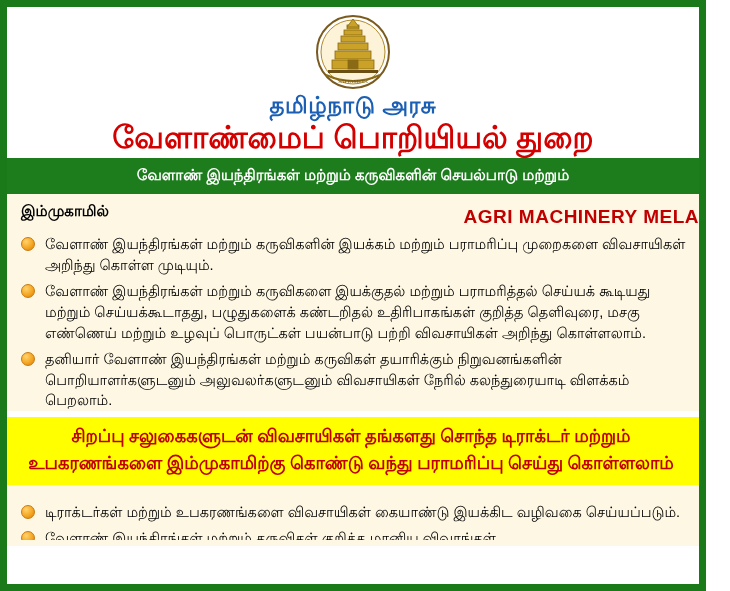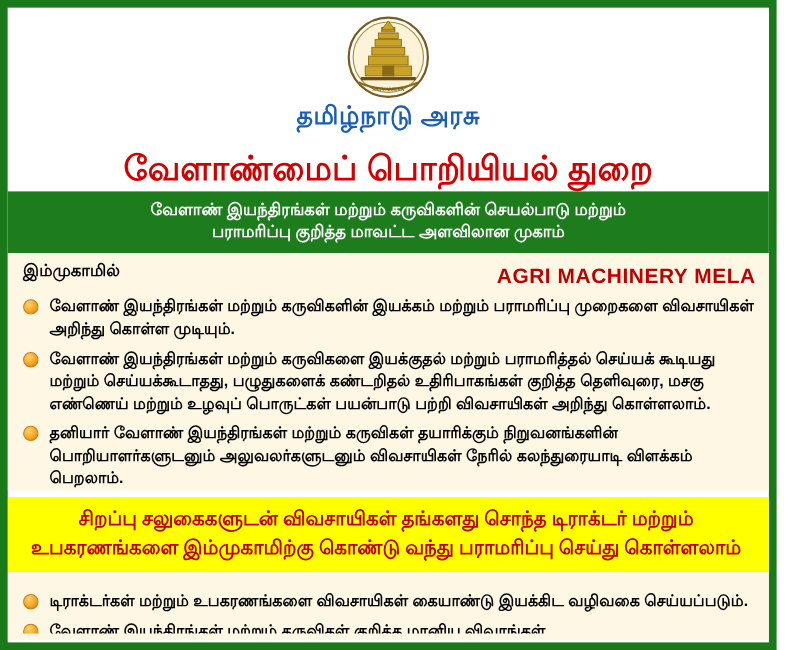--- a/index.html
+++ b/index.html
@@ -43,21 +43,21 @@
     font-weight: bold;
     letter-spacing: 0.5px;
     line-height: 1.1;
     margin-top: 2px;
   }
   .dept-line {
     color: #d40000;
     font-size: 31px;
     font-weight: bold;
     line-height: 1.15;
-    margin-top: 18px;
+    margin-top: 2px;
   }
   .district-line {
     color: #1a5fb4;
     font-size: 19px;
     font-weight: bold;
     line-height: 1.15;
     margin-top: 1px;
     padding-bottom: 4px;
   }
 
@@ -69,21 +69,21 @@
     font-size: 15px;
     font-weight: bold;
     line-height: 1.35;
     padding: 7px 10px 9px 10px;
   }
   .green-band div { white-space: nowrap; }
 
   
   .body-area {
     background: #fdf7e3;
-    padding: 6px 12px 0 12px;
+    padding: 6px 0 0 12px;
   }
   .intro-word {
     color: #000000;
     font-size: 15px;
     font-weight: bold;
     margin: 2px 0 0 2px;
   }
   .mela-title {
     text-align: right;
     color: #c00000;
@@ -97,21 +97,21 @@
     list-style: none;
     margin: 0;
     padding: 0;
   }
   ul.points li {
     position: relative;
     padding-left: 26px;
     margin-bottom: 6px;
     color: #000000;
     font-size: 14.5px;
-    font-weight: bold;
+    font-weight: normal;
     line-height: 1.42;
   }
   .bullet {
     position: absolute;
     left: 2px;
     top: 3px;
     width: 14px;
     height: 14px;
     border-radius: 50%;
     background: radial-gradient(circle at 35% 30%, #ffd36b 0%, #f5a623 55%, #d97c0a 100%);
@@ -173,21 +173,20 @@
         <path d="M12 62 Q39 74 66 62" fill="none" stroke="#8a6a14" stroke-width="2"></path>
         <text x="39" y="70" font-size="5" text-anchor="middle" fill="#6b4f12" font-family="Liberation Serif, serif">SATYAMEVA</text>
       </svg>
     </div>
     <div class="gov-line">தமிழ்நாடு அரசு</div>
     <div class="dept-line">வேளாண்மைப் பொறியியல் துறை</div>
   </div>
 
   <div class="green-band">
     <div>வேளாண் இயந்திரங்கள் மற்றும் கருவிகளின் செயல்பாடு மற்றும்</div>
-    <div>பராமரிப்பு குறித்த மாவட்ட அளவிலான முகாம்</div>
   </div>
 
   <div class="body-area">
     <div class="intro-word">இம்முகாமில்</div>
     <div class="mela-title">AGRI MACHINERY MELA</div>
     <ul class="points">
       <li>
         <span class="bullet"></span>
         <span>வேளாண் இயந்திரங்கள் மற்றும் கருவிகளின் இயக்கம் மற்றும் பராமரிப்பு முறைகளை விவசாயிகள் அறிந்து கொள்ள முடியும்.</span>
       </li>

